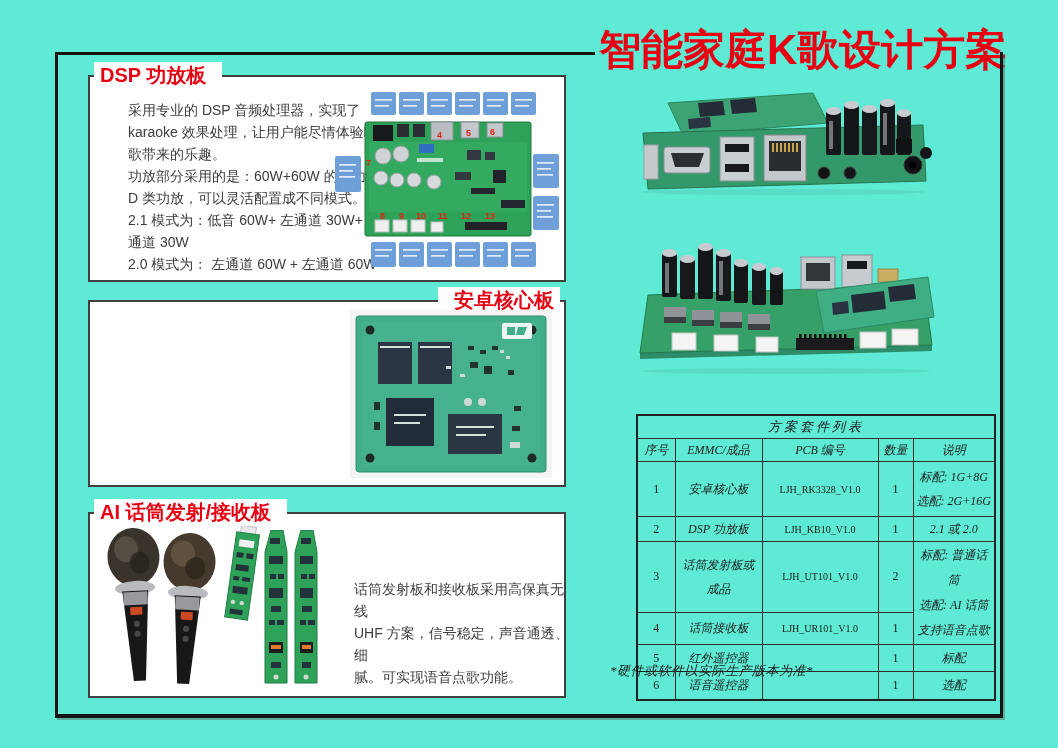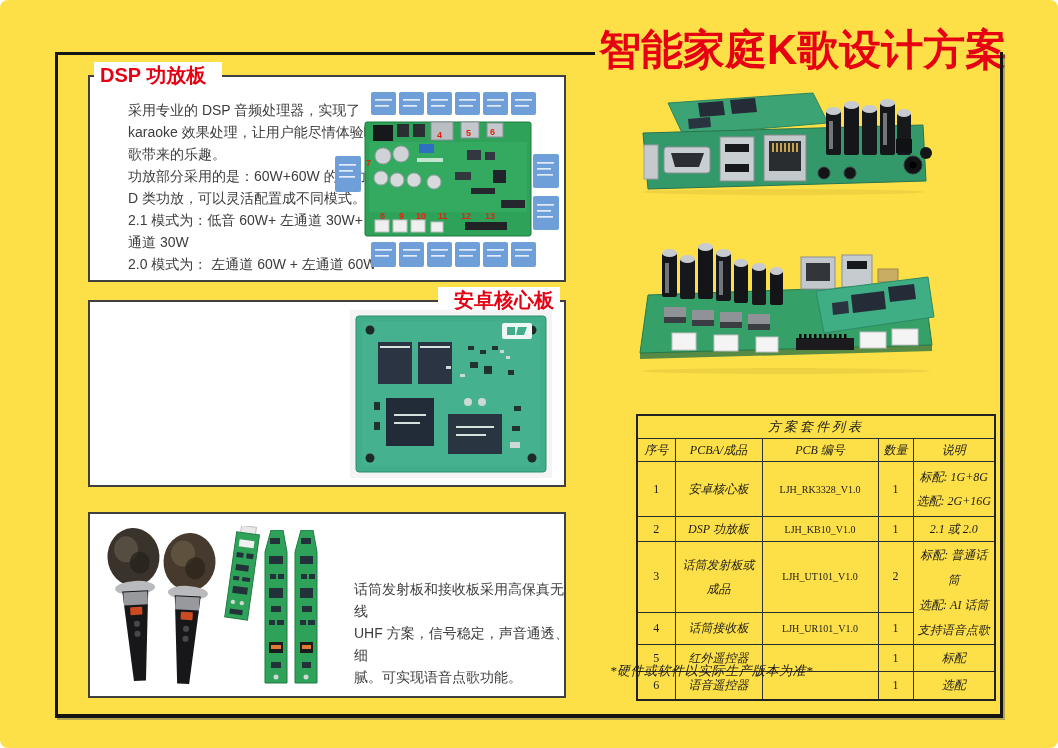--- a/index.html
+++ b/index.html
@@ -1,17 +1,17 @@
 <!DOCTYPE html>
 <html><head>
 <meta charset="utf-8">
 <style>
   html,body { margin:0; padding:0; background:#fff; }
-  .page { position:relative; width:1058px; height:748px; background:#fde047;
-          font-family:"Liberation Sans", sans-serif; overflow:hidden;border-radius:8px; }
+  .page { position:relative; width:1058px; height:748px; background:#5eead4;
+          font-family:"Liberation Sans", sans-serif; overflow:hidden; }
 
   
   .main-title { position:absolute; left:599px; top:22px; margin:0;
                 font-size:42px; font-weight:900; color:#e60012; white-space:nowrap; }
 
   
   .frame { position:absolute; left:55px; top:52px; width:948px; height:666px;
            box-sizing:border-box; border-left:3px solid #141414; border-right:3px solid #141414;
            border-bottom:4px solid #141414; box-shadow:2px 2px 0 rgba(90,90,90,.45); }
   .frame-top { position:absolute; left:-3px; top:0; width:540px; height:3px; background:#141414; }
@@ -238,20 +238,21 @@
           <rect x="150" y="40" width="4" height="3"></rect>
             <rect x="156" y="46" width="4" height="3"></rect>
           <rect x="110" y="64" width="5" height="3"></rect>
             <rect x="96" y="56" width="5" height="3"></rect>
           <rect x="160" y="132" width="10" height="6"></rect>
         </g>
       </svg>
     </section>
 
     <section class="box box-ai">
+      <span class="box-label lbl-left">AI 话筒发射/接收板</span>
       <p class="body-text ai-body">话筒发射板和接收板采用高保真无线
 UHF 方案，信号稳定，声音通透、细
 腻。可实现语音点歌功能。</p>
 
       <svg class="mics-img" width="135" height="165" viewBox="0 0 135 165">
         <g transform="translate(37,4) rotate(-3)">
           <ellipse cx="0" cy="28" rx="26" ry="29" fill="#3a332c"></ellipse>
           <ellipse cx="-7" cy="20" rx="12" ry="13" fill="#6b6156" opacity="0.55"></ellipse>
           <ellipse cx="6" cy="34" rx="10" ry="11" fill="#241f1a" opacity="0.7"></ellipse>
           <ellipse cx="0" cy="59" rx="20" ry="7" fill="#b9babe"></ellipse>
@@ -448,21 +449,21 @@
             <col style="width:116px">
           <col style="width:35px">
             <col style="width:82px">
         </colgroup>
         <tbody>
             <tr class="t-title">
           <td colspan="5">方案套件列表</td>
         </tr>
         <tr class="t-head">
           <td class="kai">序号</td>
-          <td class="kai left">PCBA/成品</td>
+          <td class="kai left">EMMC/成品</td>
           <td class="kai left">PCB 编号</td>
           <td class="kai">数量</td>
           <td class="kai left">说明</td>
         </tr>
         <tr class="r1">
           <td>1</td>
           <td class="kai">安卓核心板</td>
           <td class="mono">LJH_RK3328_V1.0</td>
           <td>1</td>
           <td class="kai left pre lh24">标配: 1G+8G

